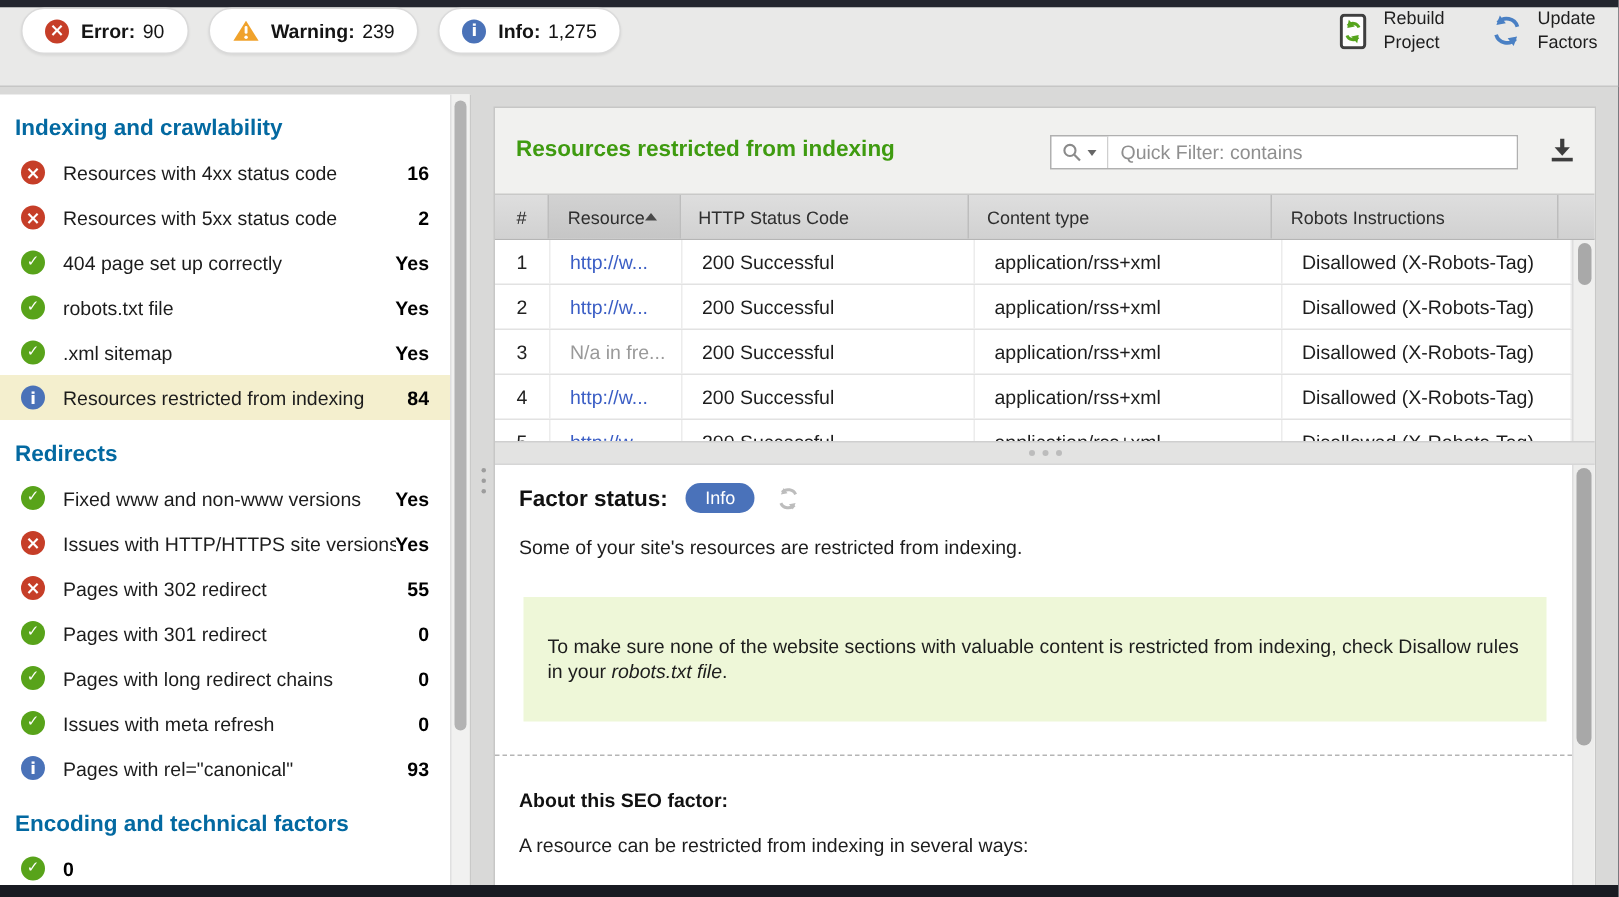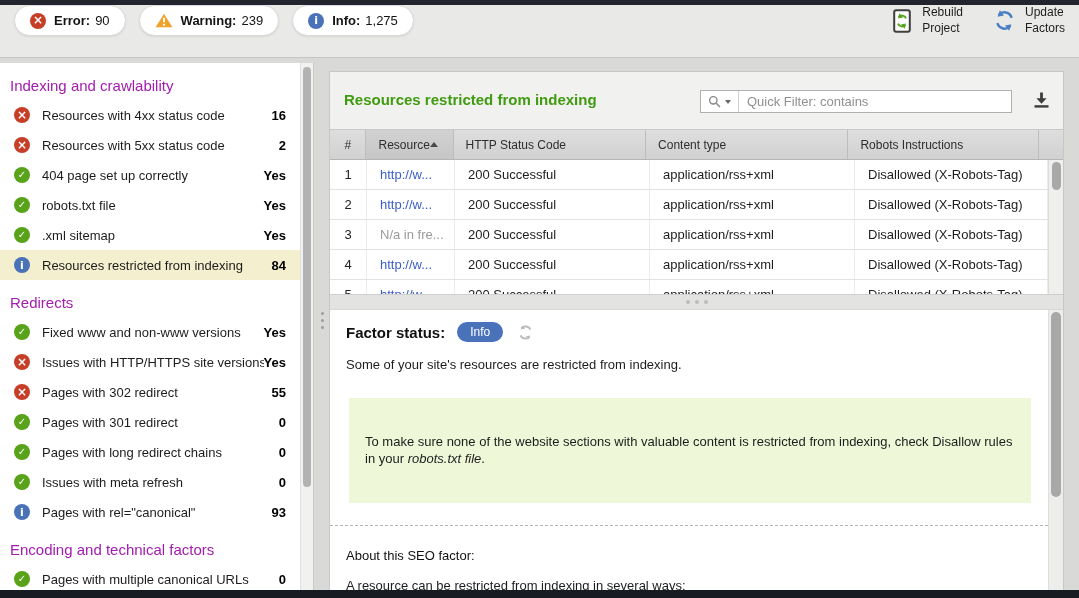--- a/index.html
+++ b/index.html
@@ -24,21 +24,21 @@
   .icon-ok::before{content:"✓";font-size:10px}
   .icon-info{background:#4a72b8}
   .icon-info::before{content:"i";font-size:11px}
   .toolbar-actions{margin-left:auto;display:flex;align-items:center}
   .tool-btn{display:flex;align-items:center;margin-left:30px;cursor:pointer}
   .tool-btn .lbl{font-size:12px;color:#1e1e1e;line-height:1.3;margin-left:9px}
 
   
   .sidebar{position:absolute;left:0;top:63px;width:314px;bottom:8px;background:#fff;border-right:1px solid #c9c9c8}
   .sidebar-inner{position:absolute;left:0;top:0;right:13px;bottom:0;overflow:hidden}
-  .section-title{font-size:15px;font-weight:normal;color:#a21caf;padding:14px 0 6px 10px}
+  .section-title{font-size:15px;font-weight:bold;color:#0369a1;padding:14px 0 6px 10px}
   .side-item{display:flex;align-items:center;height:30px;padding:0 14px;font-size:13px;color:#1c1c1c;cursor:pointer}
   .side-item .icon-circle{margin-right:12px}
   .side-label{flex:1;white-space:nowrap;overflow:hidden}
   .side-value{font-weight:bold;color:#000000}
   .side-item.selected{background:#f4efce}
   .side-scroll{position:absolute;top:0;right:0;width:13px;bottom:0;background:#f1f1f0;border-left:1px solid #e0e0e0}
   .side-scroll .thumb{position:absolute;top:4px;left:2px;width:8px;height:420px;background:#b3b3b3;border-radius:5px}
 
   
   .main-panel{position:absolute;left:330px;top:72px;width:733px;bottom:8px;background:#fff;box-shadow:0 0 0 1px #c7c7c6}
@@ -84,23 +84,23 @@
   .v-handle i{width:3px;height:3px;border-radius:50%;background:#9d9d9d}
 
   
   .factor{position:absolute;top:238px;left:0;right:0;bottom:0;background:#fff;overflow:hidden}
   .factor-head{display:flex;align-items:center;margin:12px 0 0 16px}
   .factor-head .title{font-size:15px;font-weight:bold;color:#111}
   .info-pill{background:#4a72ba;color:#fff;font-weight:normal;font-size:12px;border-radius:12px;
              padding:3px 13px;margin-left:12px;cursor:pointer}
   .refresh-icon{margin-left:14px;cursor:pointer;display:inline-flex}
   .factor p{font-size:13px;color:#1d1d1d;margin:14px 16px 0;max-width:700px;line-height:1.35}
-  .tip-box{background:#eef7d8;margin:24px 32px 0 19px;padding:35px 16px;font-size:13px;color:#1d1d1d;line-height:1.35;max-width:682px}
+  .tip-box{background:#eef7d8;margin:24px 32px 0 19px;padding:24px 16px;font-size:13px;color:#1d1d1d;line-height:1.35;max-width:682px}
   .dashed-sep{border-top:1px dashed #b5b5b5;margin:22px 15px 0 0}
-  .about-title{font-size:13px;font-weight:normal;color:#111;margin:22px 16px 0}
+  .about-title{font-size:13px;font-weight:bold;color:#111;margin:22px 16px 0}
   .factor-scroll{position:absolute;top:0;right:0;width:15px;bottom:0;background:#ededec;border-left:1px solid #dedede}
   .factor-scroll .thumb{position:absolute;top:2px;left:2px;width:10px;height:185px;background:#a8a8a8;border-radius:6px}
 
   .bottom-bar{position:absolute;left:0;right:0;bottom:0;height:8px;background:#191b22}
 </style>
 </head>
 <body>
 
 <div id="app">
   <div class="top-strip"></div>
@@ -233,21 +233,20 @@
       <div class="side-item">
         <span class="icon-circle icon-info"></span>
         <span class="side-label">Pages with rel="canonical"</span>
         <span class="side-value">93</span>
       </div>
 
       <div class="section-title">Encoding and technical factors</div>
 
       <div class="side-item">
         <span class="icon-circle icon-ok"></span>
-        <span class="side-label">Pages with multiple canonical URLs</span>
         <span class="side-value">0</span>
       </div>
     </div>
     <div class="side-scroll">
       <div class="thumb"></div>
     </div>
   </div>
 
   <div class="main-panel">
 

